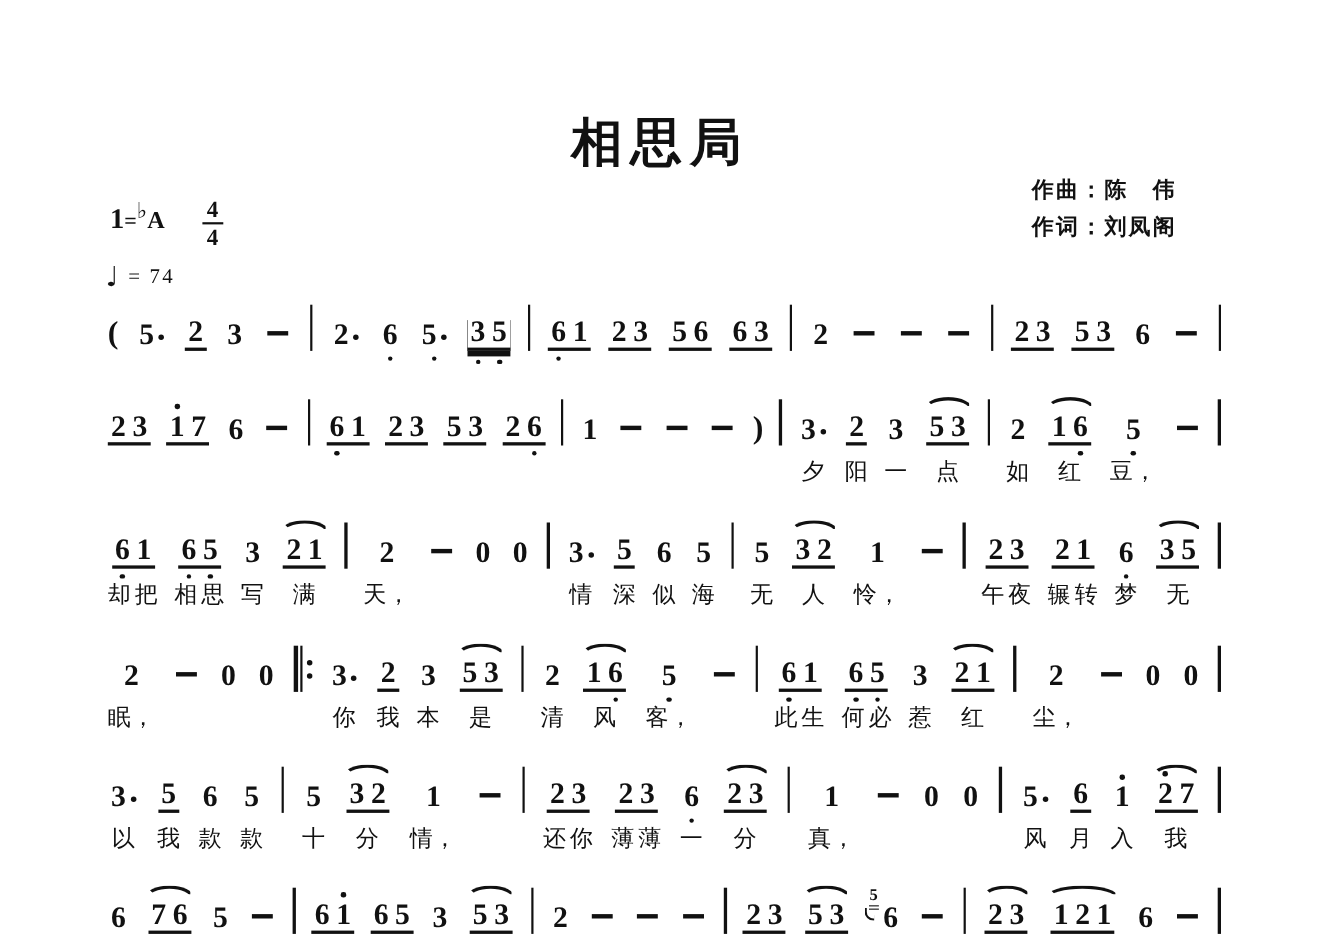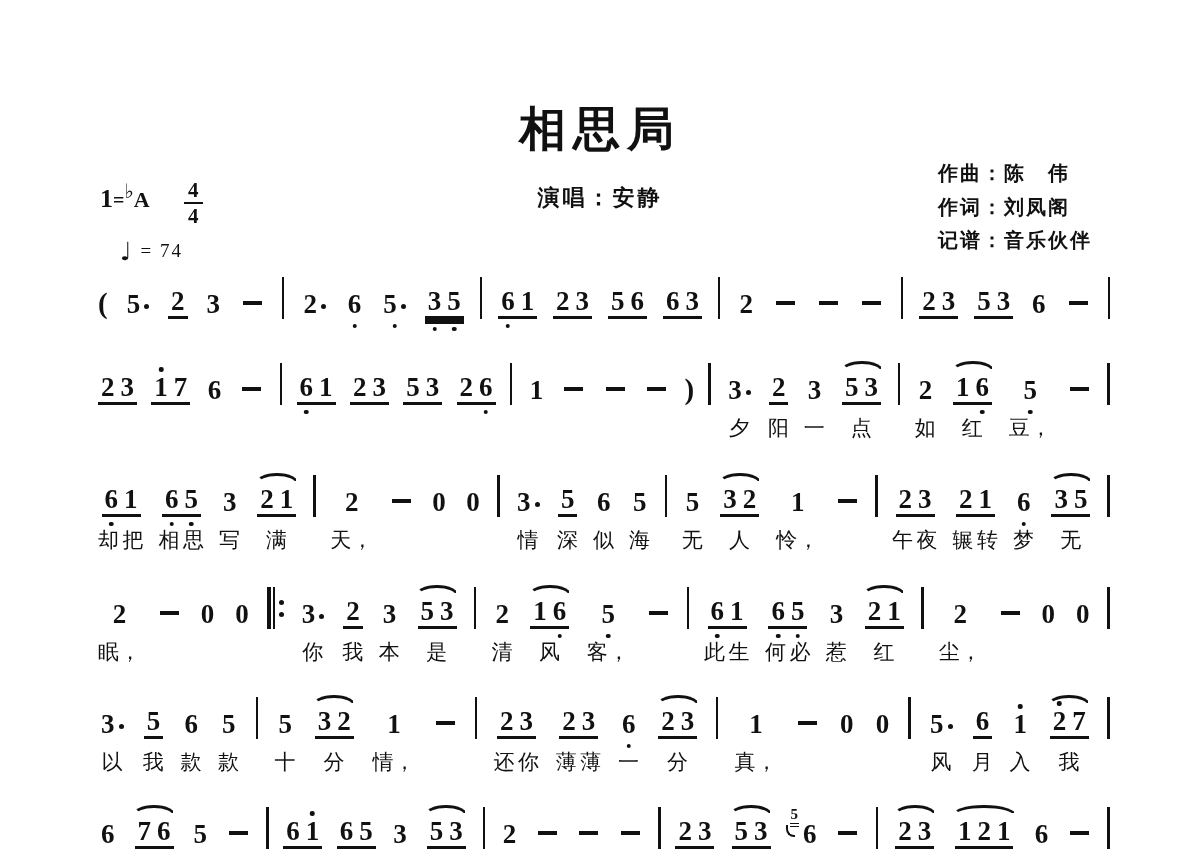--- a/index.html
+++ b/index.html
@@ -14,21 +14,21 @@
            letter-spacing:2px;line-height:33.5px;white-space:nowrap;}
   .keyblock{position:absolute;left:100px;top:179px;white-space:nowrap;}
   .knum{font-size:26px;font-weight:900;}
   .keq{font-size:20px;font-weight:700;}
   .kflat{font-size:20px;vertical-align:9px;}
   .ktonic{font-size:22px;font-weight:900;}
   .meter{position:absolute;left:184px;top:178px;display:inline-flex;flex-direction:column;
          align-items:center;}
   .mtop,.mbot{font-size:21px;font-weight:900;line-height:24px;padding:0 4px;}
   .mtop{border-bottom:2.5px solid #111;}
-  .tempo{position:absolute;left:120px;top:237px;font-size:19px;letter-spacing:2px;}
+  .tempo{position:absolute;left:96px;top:237px;font-size:19px;letter-spacing:2px;}
   .tglyph{font-size:25px;vertical-align:-3px;font-family:"DejaVu Sans",sans-serif;}
   
   .score{position:absolute;left:98px;right:90px;top:0;height:850px;}
   .line{position:absolute;left:0;right:0;display:flex;align-items:flex-start;
         justify-content:space-between;}
   .unit{display:flex;flex-direction:column;align-items:center;}
   .r1{height:13px;display:flex;align-items:flex-end;justify-content:center;}
   .slurarc{width:44px;height:11px;box-sizing:border-box;margin-bottom:1px;
            border:3px solid transparent;border-top-color:#111;
            border-radius:50% / 100% 100% 0 0;}
@@ -64,26 +64,24 @@
       font-size:21px;font-weight:500;letter-spacing:0.5px;white-space:nowrap;}
   .syl{display:inline-block;}
 </style>
 </head>
 <body>
 
 <div class="page">
 
   <div class="title">相思局</div>
 
-  <div class="singer">演唱：安静</div>
 
   <div class="credits">
     <div>作曲：陈　伟</div>
     <div>作词：刘凤阁</div>
-    <div>记谱：音乐伙伴</div>
   </div>
 
   <div class="keyblock"><span class="knum">1</span><span class="keq">=</span><span class="kflat">♭</span><span class="ktonic">A</span>
   </div>
 
   <div class="meter">
     <span class="mtop">4</span>
     <span class="mbot">4</span>
   </div>
 

